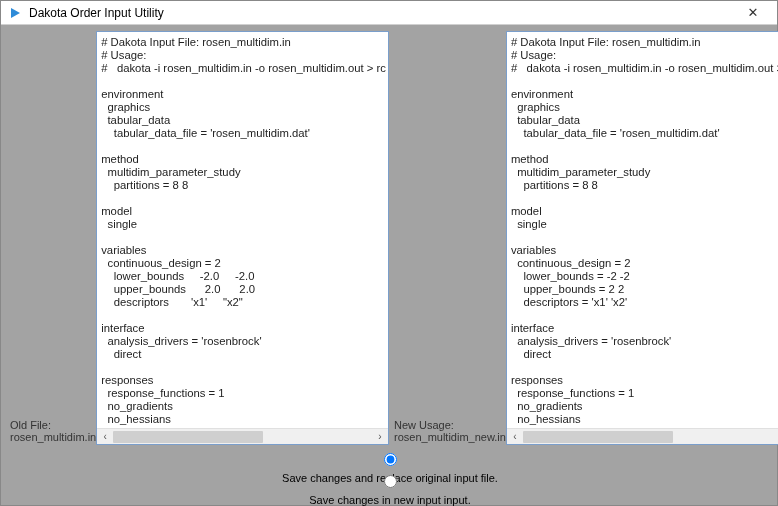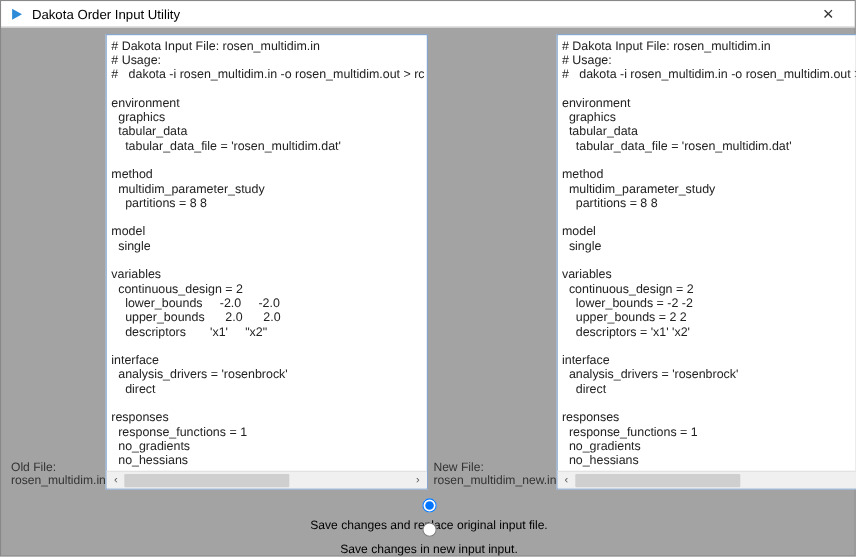--- a/index.html
+++ b/index.html
@@ -188,21 +188,21 @@
             <div class="arrow">‹</div>
             <div class="track">
               <div class="thumb"></div>
             </div>
             <div class="arrow">›</div>
           </div>
         </div>
       </div>
 
       <div class="pane">
-        <div class="pane-label">New File: rosen_multidim_new.in</div>
+        <div class="pane-label">New Usage: rosen_multidim_new.in</div>
         <div class="editor-wrap">
           <div class="editor"># Dakota Input File: rosen_multidim.in
 # Usage:
 #   dakota -i rosen_multidim.in -o rosen_multidim.out &gt; rc
 
 environment
   graphics
   tabular_data
     tabular_data_file = 'rosen_multidim.dat'
 

